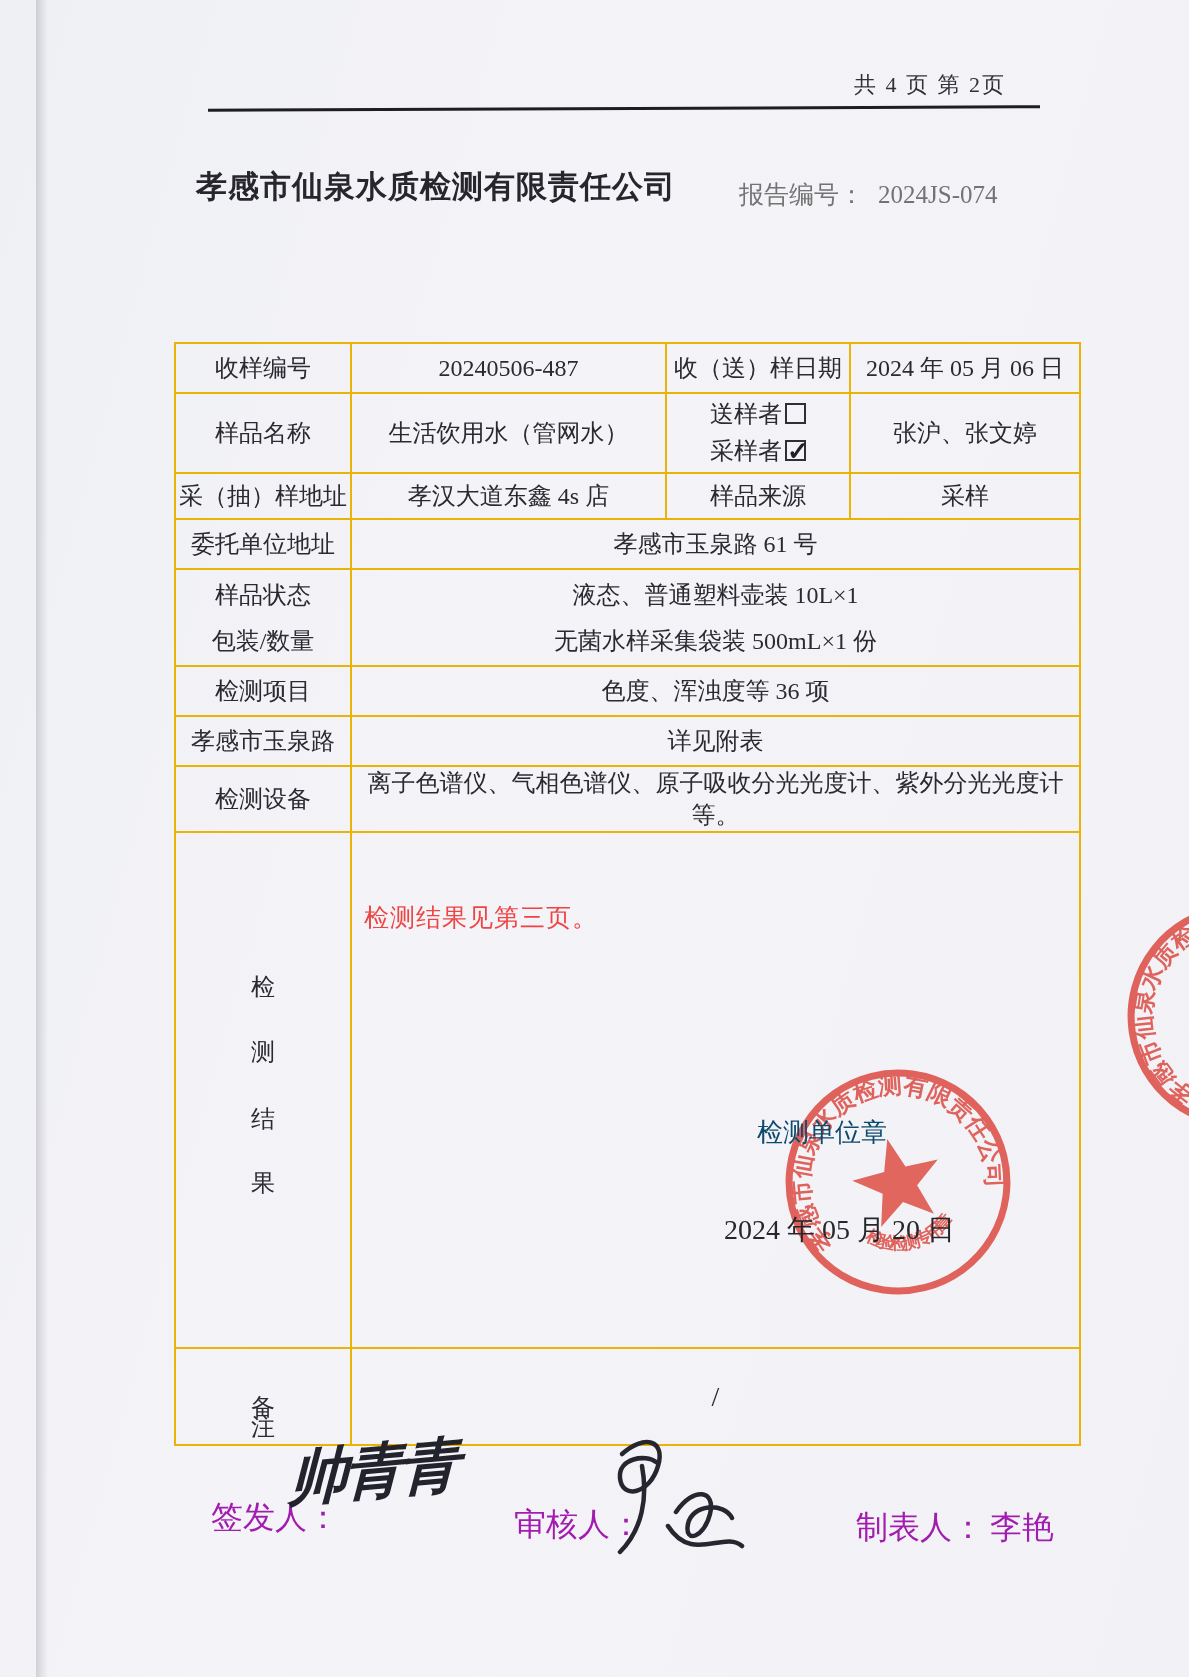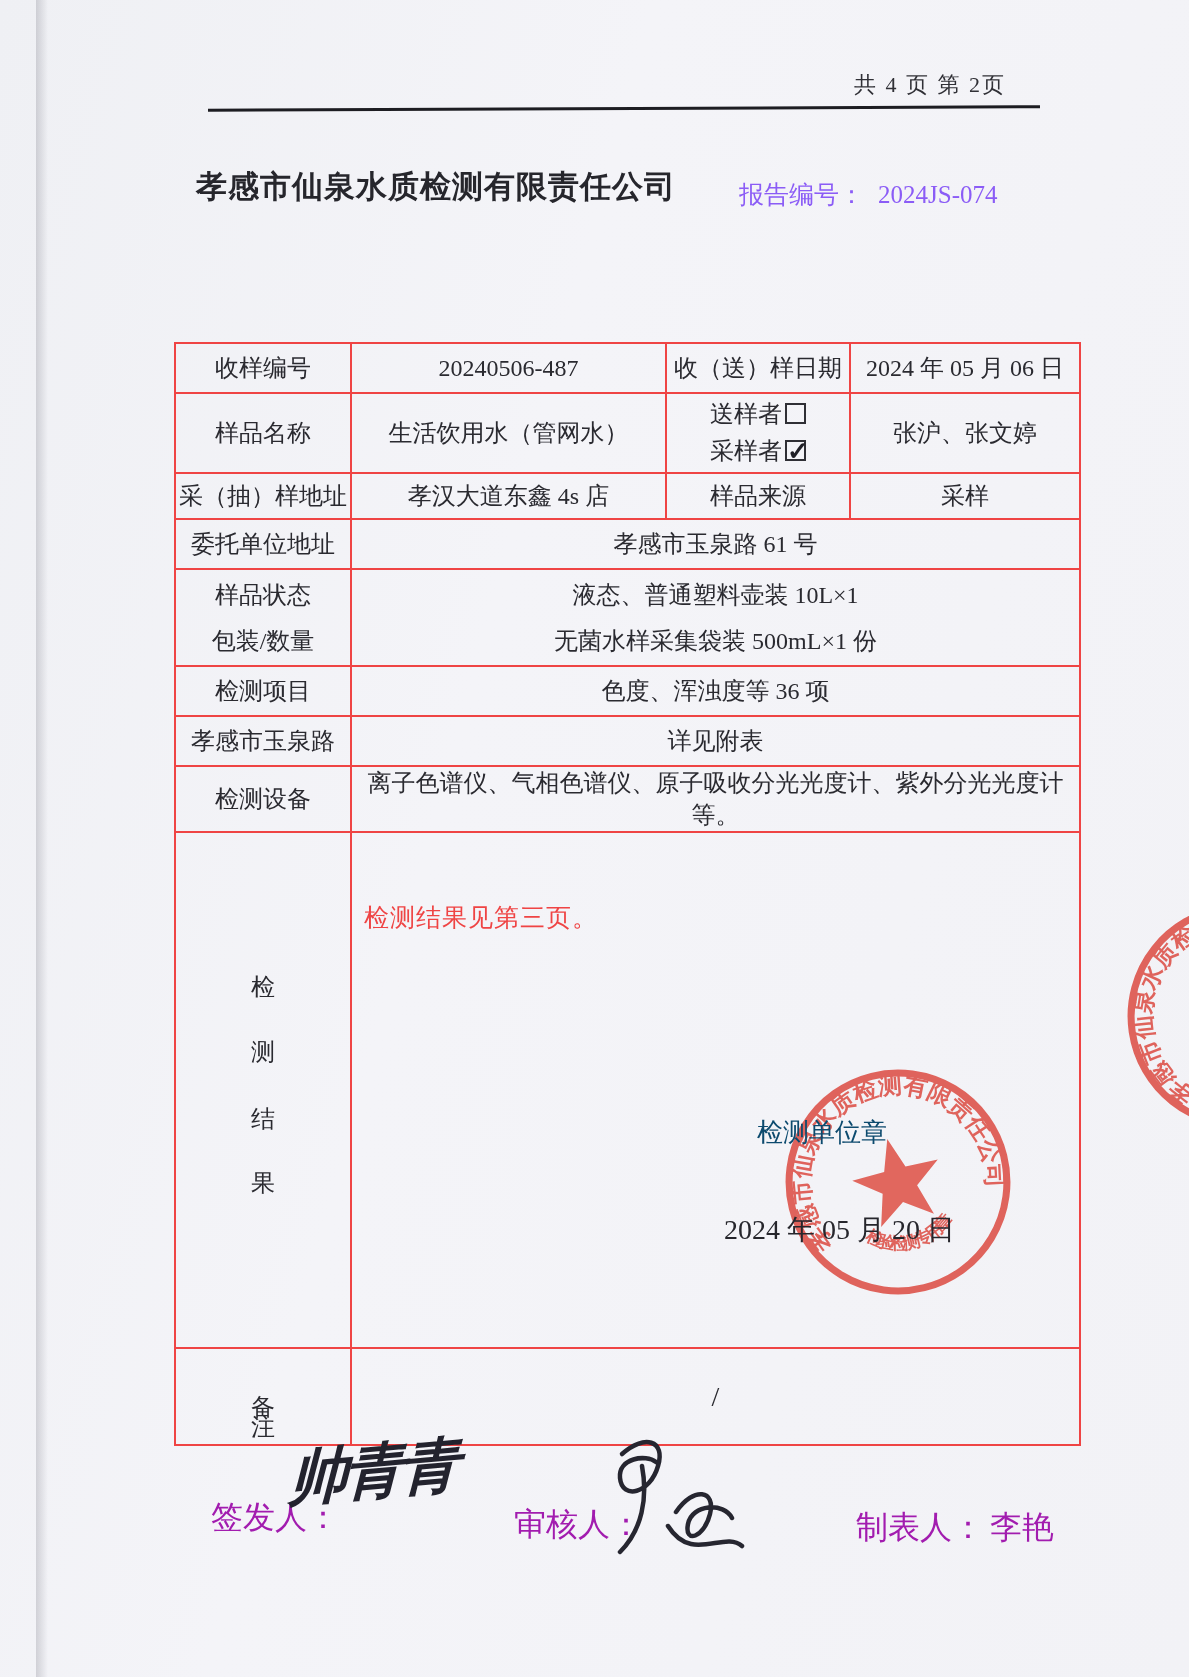--- a/index.html
+++ b/index.html
@@ -21,34 +21,34 @@
   }
   .header-rule{
     position:absolute;left:172px;top:107px;width:832px;height:3px;
     background:#1d1d22;transform:rotate(-0.25deg);
   }
   .company{
     position:absolute;left:160px;top:166px;
     font-size:31px;font-weight:600;letter-spacing:1px;color:#26262c;
   }
   .report-no{
-    position:absolute;left:703px;top:178px;font-size:25px;color:#8b5cf6;
+    position:absolute;left:703px;top:178px;font-size:25px;color:#737373;
   }
   .report-no .val{margin-left:14px;font-family:"Liberation Serif",serif;}
   .title{
     position:absolute;left:0;top:240px;width:100%;margin:0;
     text-align:center;font-size:37px;font-weight:700;color:#222228;
     letter-spacing:30px;text-indent:30px;
   }
   table.report{
     position:absolute;left:138px;top:342px;
     border-collapse:collapse;table-layout:fixed;width:905px;
   }
   table.report td{
-    border:2px solid #ef4444;
+    border:2px solid #eab308;
     font-size:24px;text-align:center;vertical-align:middle;
     padding:0 0;color:#2a2a30;
   }
   tr.h48 td{height:48px}
   tr.h78 td{height:78px}
   tr.h44 td{height:44px}
   tr.h95 td{height:95px}
   tr.h47 td{height:47px}
   tr.h45 td{height:45px}
   tr.h514 td{height:514px}

